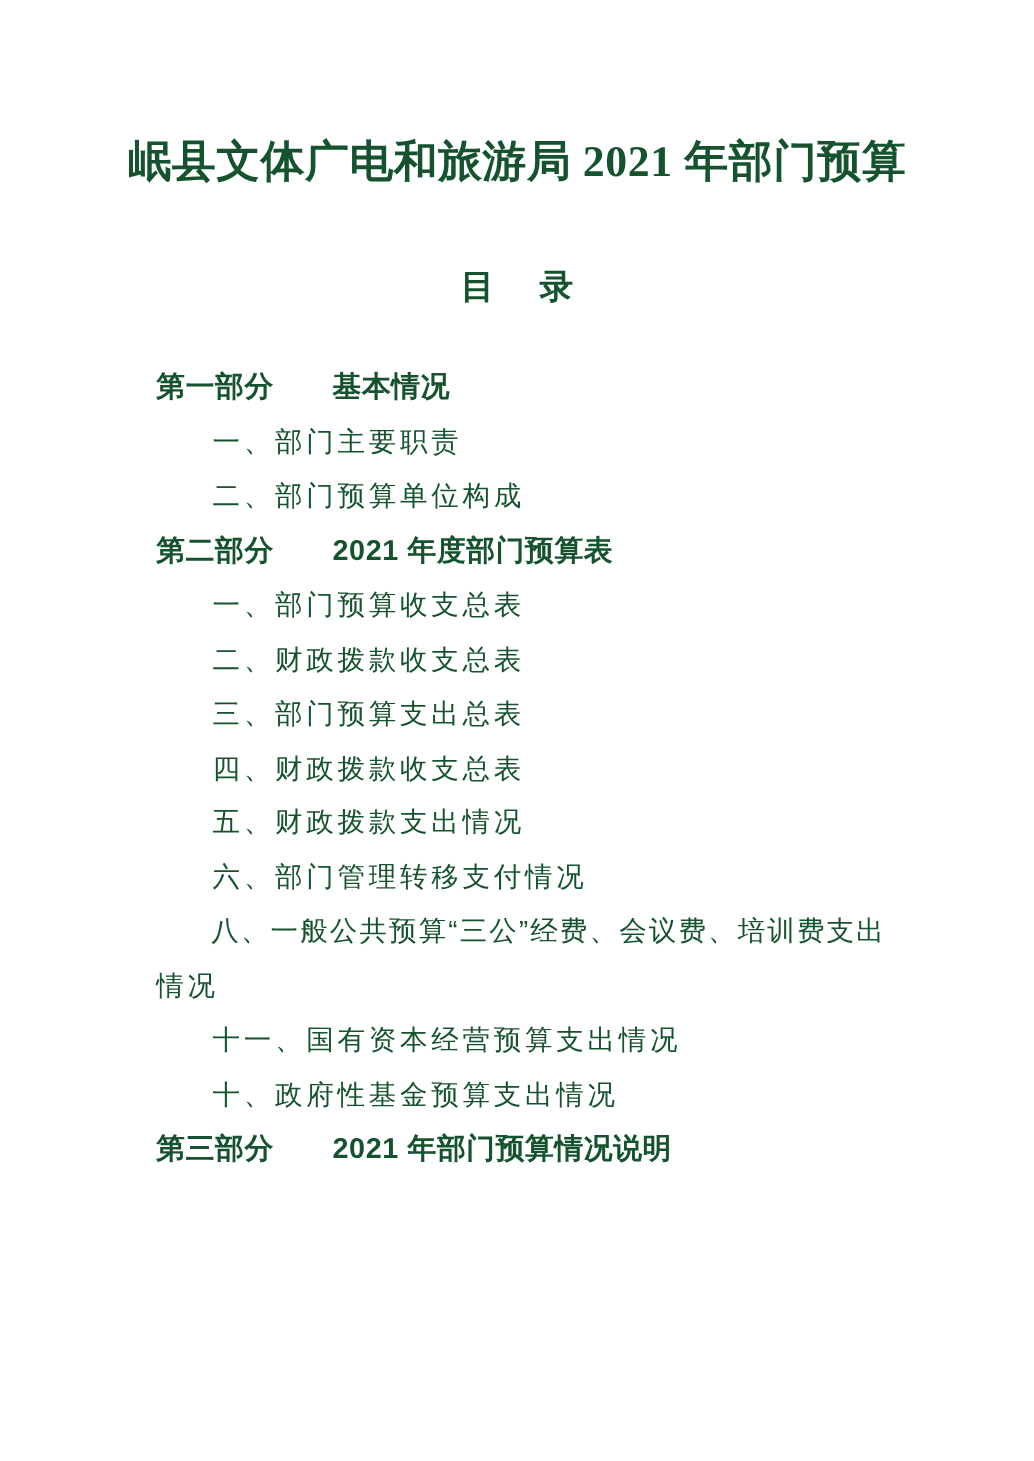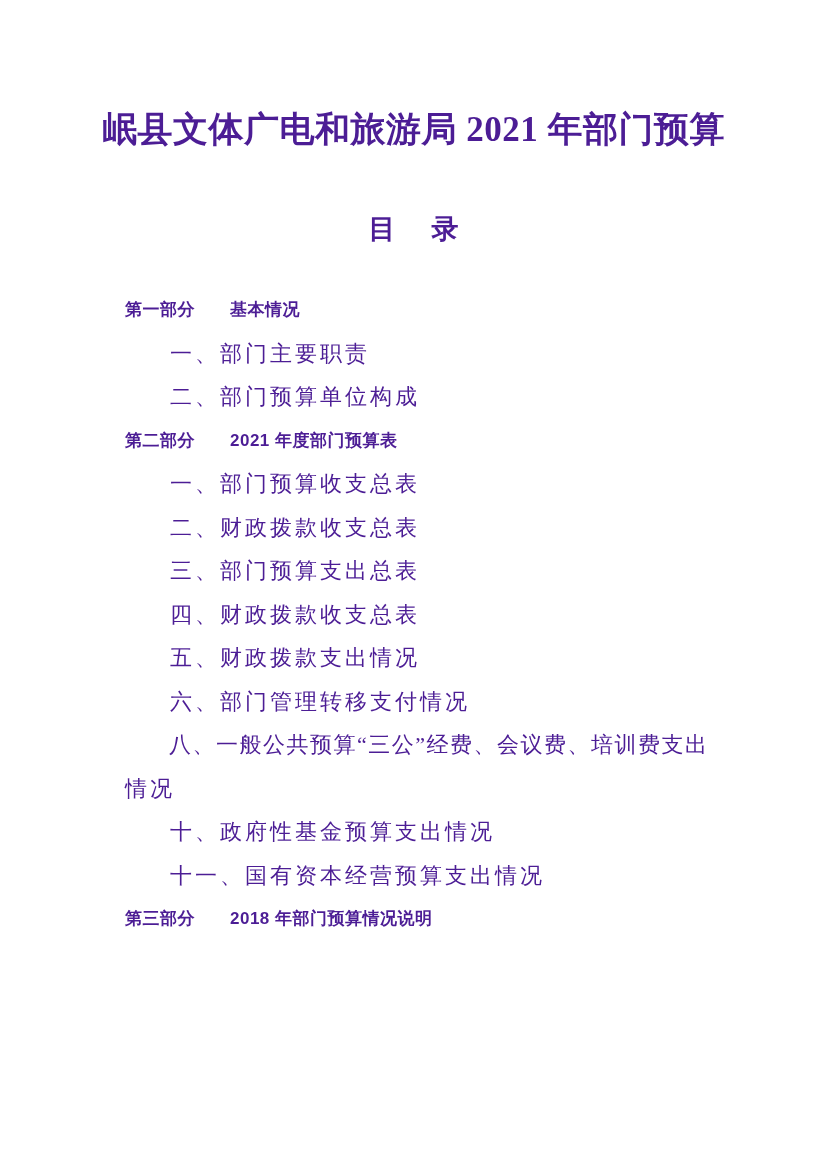--- a/index.html
+++ b/index.html
@@ -5,21 +5,21 @@
   html, body {
     margin: 0;
     padding: 0;
     background: #ffffff;
   }
   .page {
     position: relative;
     width: 827px;
     height: 1169px;
     background: #ffffff;
-    color: #4c1d95;
+    color: #14532d;
     overflow: hidden;
   }
   .doc-title {
     position: absolute;
     top: 109px;
     left: 0;
     width: 100%;
     margin: 0;
     text-align: center;
     font-family: "Liberation Serif", "DejaVu Serif", serif;
@@ -53,29 +53,29 @@
     line-height: 43.5px;
     height: 43.5px;
     font-size: 22px;
     white-space: nowrap;
     overflow: visible;
   }
   .toc-line.section {
     font-family: "Liberation Sans", "DejaVu Sans", sans-serif;
     font-weight: bold;
     letter-spacing: 0.5px;
-    font-size: 17px;
+    font-size: 23px;
   }
   .toc-line.item {
     font-family: "Liberation Serif", "DejaVu Serif", serif;
     padding-left: 45px;
     letter-spacing: 3px;
   }
   .toc-line.item-wrap-first {
-    font-family: Liberation Serif, serif;
+    font-family: Liberation Sans, sans-serif;
     text-indent: 44px;
     letter-spacing: 0;
     white-space: normal;
     text-align: justify;
     text-align-last: justify;
   }
   .toc-line.item-wrap-rest {
     font-family: "Liberation Serif", "DejaVu Serif", serif;
     letter-spacing: 3px;
   }
@@ -97,17 +97,17 @@
       <p class="toc-line item">二、部门预算单位构成</p>
       <p class="toc-line section">第二部分　　2021 年度部门预算表</p>
       <p class="toc-line item">一、部门预算收支总表</p>
       <p class="toc-line item">二、财政拨款收支总表</p>
       <p class="toc-line item">三、部门预算支出总表</p>
       <p class="toc-line item">四、财政拨款收支总表</p>
       <p class="toc-line item">五、财政拨款支出情况</p>
       <p class="toc-line item">六、部门管理转移支付情况</p>
       <p class="toc-line item-wrap-first">八、一般公共预算“三公”经费、会议费、培训费支出</p>
       <p class="toc-line item-wrap-rest">情况</p>
+      <p class="toc-line item">十一、国有资本经营预算支出情况</p>
       <p class="toc-line item">十、政府性基金预算支出情况</p>
-      <p class="toc-line item">十一、国有资本经营预算支出情况</p>
-      <p class="toc-line section">第三部分　　2018 年部门预算情况说明</p>
+      <p class="toc-line section">第三部分　　2021 年部门预算情况说明</p>
     </div>
 </div>
 
 </body></html>

